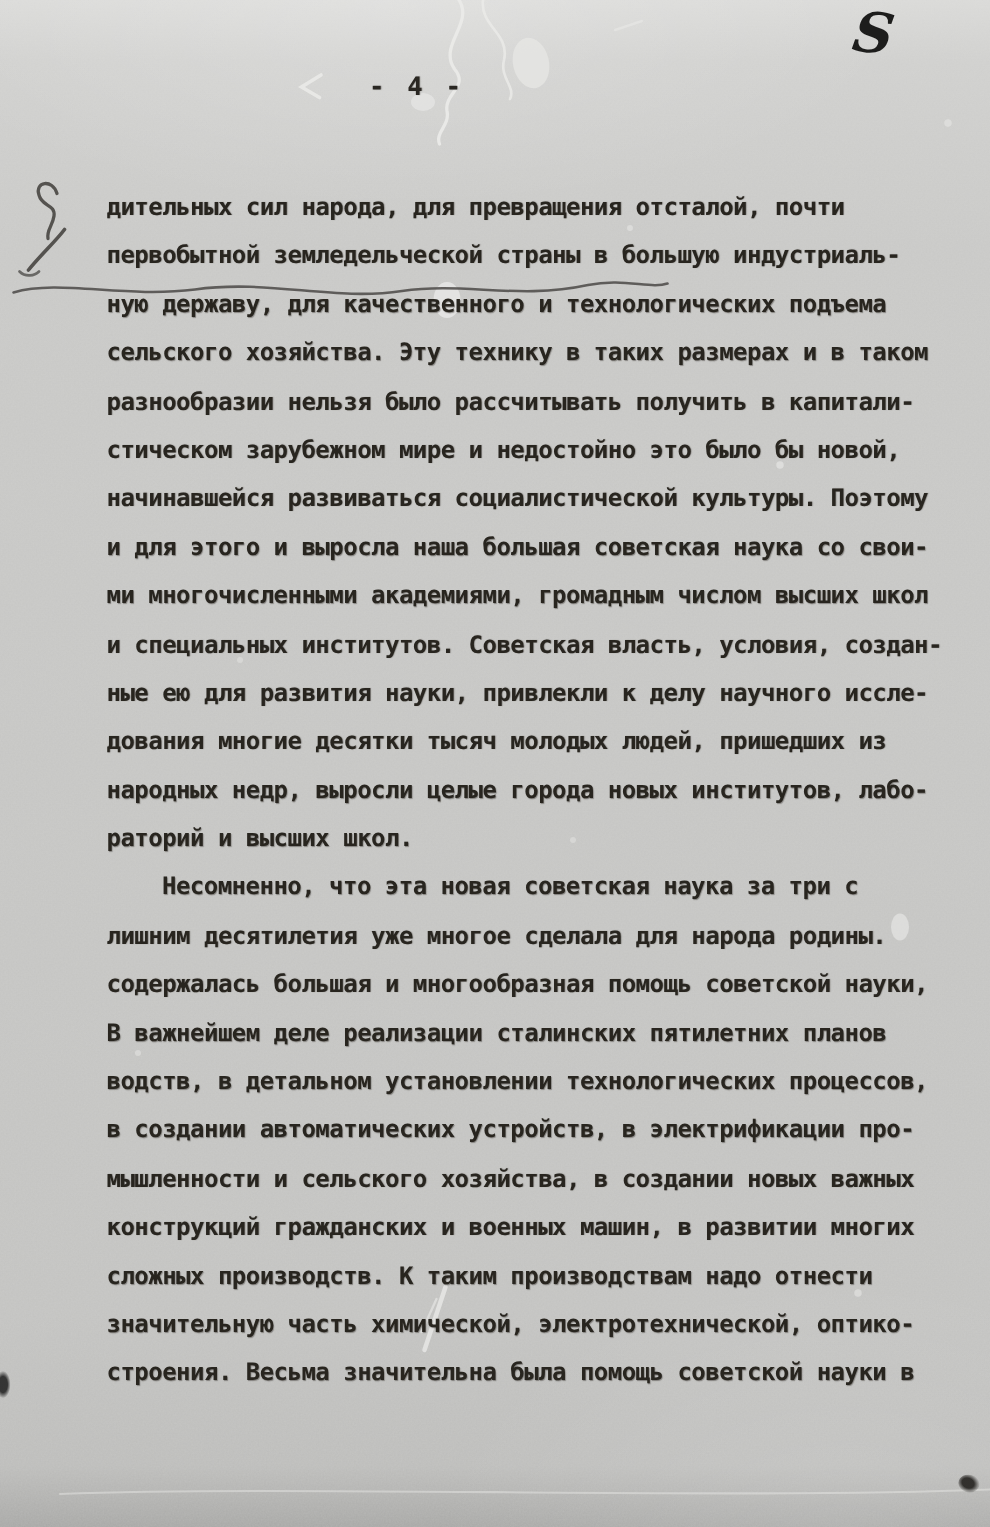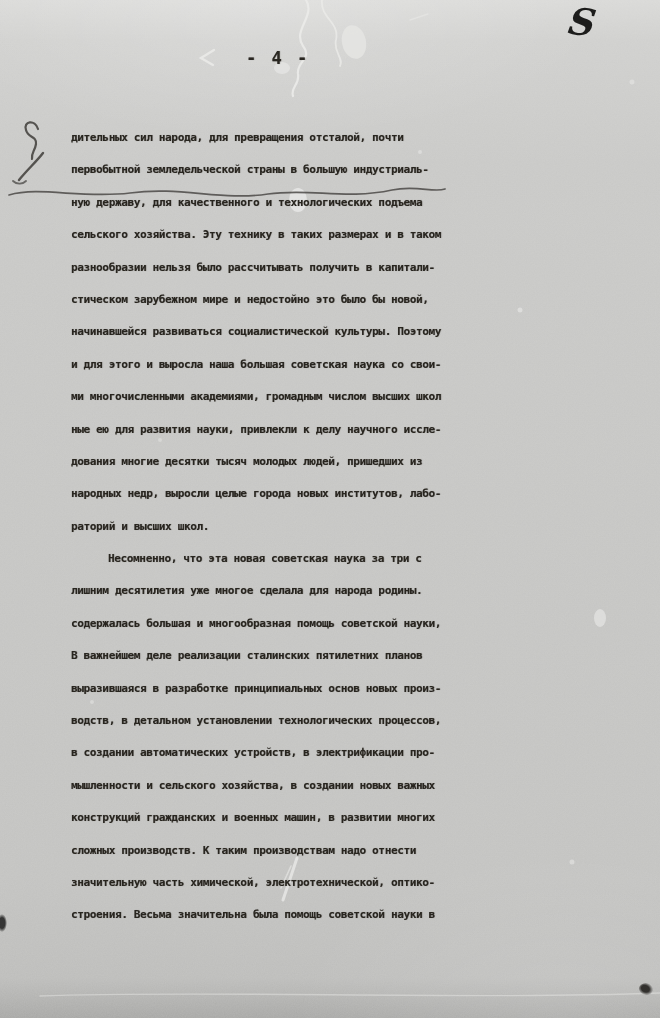--- a/index.html
+++ b/index.html
@@ -23,21 +23,21 @@
     text-shadow:0.5px 0.4px 0.7px rgba(45,42,38,0.5);
   }
   .corner-mark{
     position:absolute;left:569px;top:4px;
     font-family:"DejaVu Serif", serif;font-style:italic;font-weight:bold;
     font-size:37px;color:#1d1d1c;transform:rotate(5deg) skewX(-4deg);
     line-height:1;
   }
   .text-block{
     position:absolute;left:71px;top:122px;width:575px;
-    color:#28251f;font-size:11px;font-weight:bold;letter-spacing:-0.35px;
+    color:#28251f;font-size:16px;font-weight:bold;letter-spacing:-0.35px;
   }
   .text-line{
     height:32.4px;line-height:32.4px;white-space:nowrap;
     text-shadow:0.5px 0.4px 0.7px rgba(48,44,40,0.45);
   }
   .text-line.indent{padding-left:37px;}
   .smudge-br{
     position:absolute;left:639px;top:983px;width:14px;height:12px;
     background:radial-gradient(ellipse at 45% 50%, rgba(35,33,30,0.9) 0 38%, rgba(35,33,30,0.3) 62%, transparent 75%);
     border-radius:60% 40% 55% 45%;transform:rotate(25deg);
@@ -103,29 +103,29 @@
   <div class="text-block">
       <div class="text-line">дительных сил народа, для превращения отсталой, почти</div>
       <div class="text-line">первобытной земледельческой страны в большую индустриаль-</div>
       <div class="text-line">ную державу, для качественного и технологических подъема</div>
       <div class="text-line">сельского хозяйства. Эту технику в таких размерах и в таком</div>
       <div class="text-line">разнообразии нельзя было рассчитывать получить в капитали-</div>
       <div class="text-line">стическом зарубежном мире и недостойно это было бы новой,</div>
       <div class="text-line">начинавшейся развиваться социалистической культуры. Поэтому</div>
       <div class="text-line">и для этого и выросла наша большая советская наука со свои-</div>
       <div class="text-line">ми многочисленными академиями, громадным числом высших школ</div>
+      <div class="text-line">и специальных институтов. Советская власть, условия, создан-</div>
       <div class="text-line">ные ею для развития науки, привлекли к делу научного иссле-</div>
       <div class="text-line">дования многие десятки тысяч молодых людей, пришедших из</div>
       <div class="text-line">народных недр, выросли целые города новых институтов, лабо-</div>
       <div class="text-line">раторий и высших школ.</div>
       <div class="text-line indent">Несомненно, что эта новая советская наука за три с</div>
       <div class="text-line">лишним десятилетия уже многое сделала для народа родины.</div>
       <div class="text-line">содержалась большая и многообразная помощь советской науки,</div>
       <div class="text-line">В важнейшем деле реализации сталинских пятилетних планов</div>
-      <div class="text-line">выразившаяся в разработке принципиальных основ новых произ-</div>
       <div class="text-line">водств, в детальном установлении технологических процессов,</div>
       <div class="text-line">в создании автоматических устройств, в электрификации про-</div>
       <div class="text-line">мышленности и сельского хозяйства, в создании новых важных</div>
       <div class="text-line">конструкций гражданских и военных машин, в развитии многих</div>
       <div class="text-line">сложных производств. К таким производствам надо отнести</div>
       <div class="text-line">значительную часть химической, электротехнической, оптико-</div>
       <div class="text-line">строения. Весьма значительна была помощь советской науки в</div>
     </div>
 
   <div class="smudge-br"></div>

